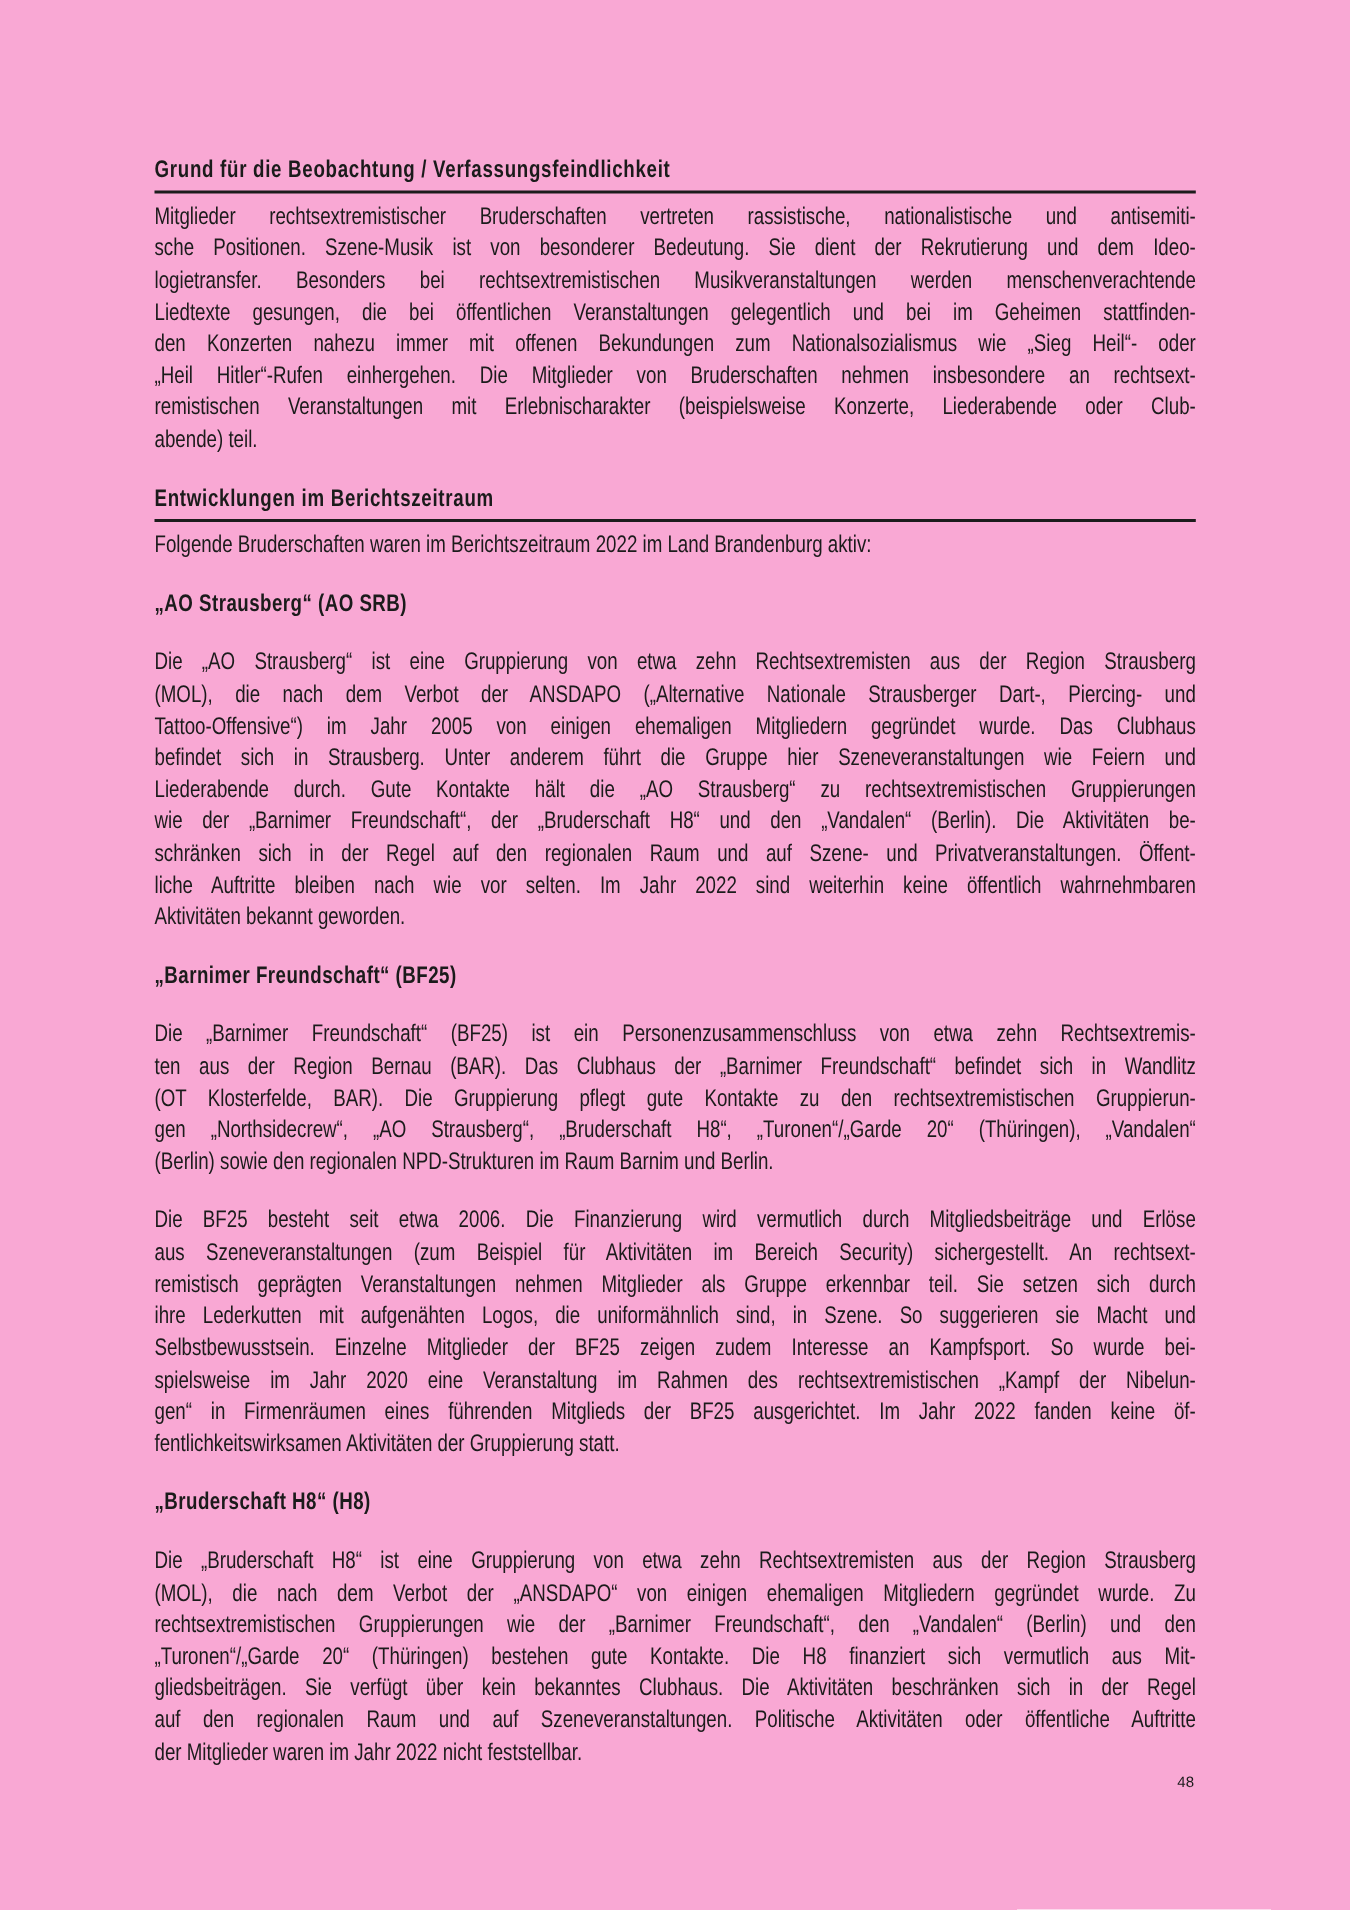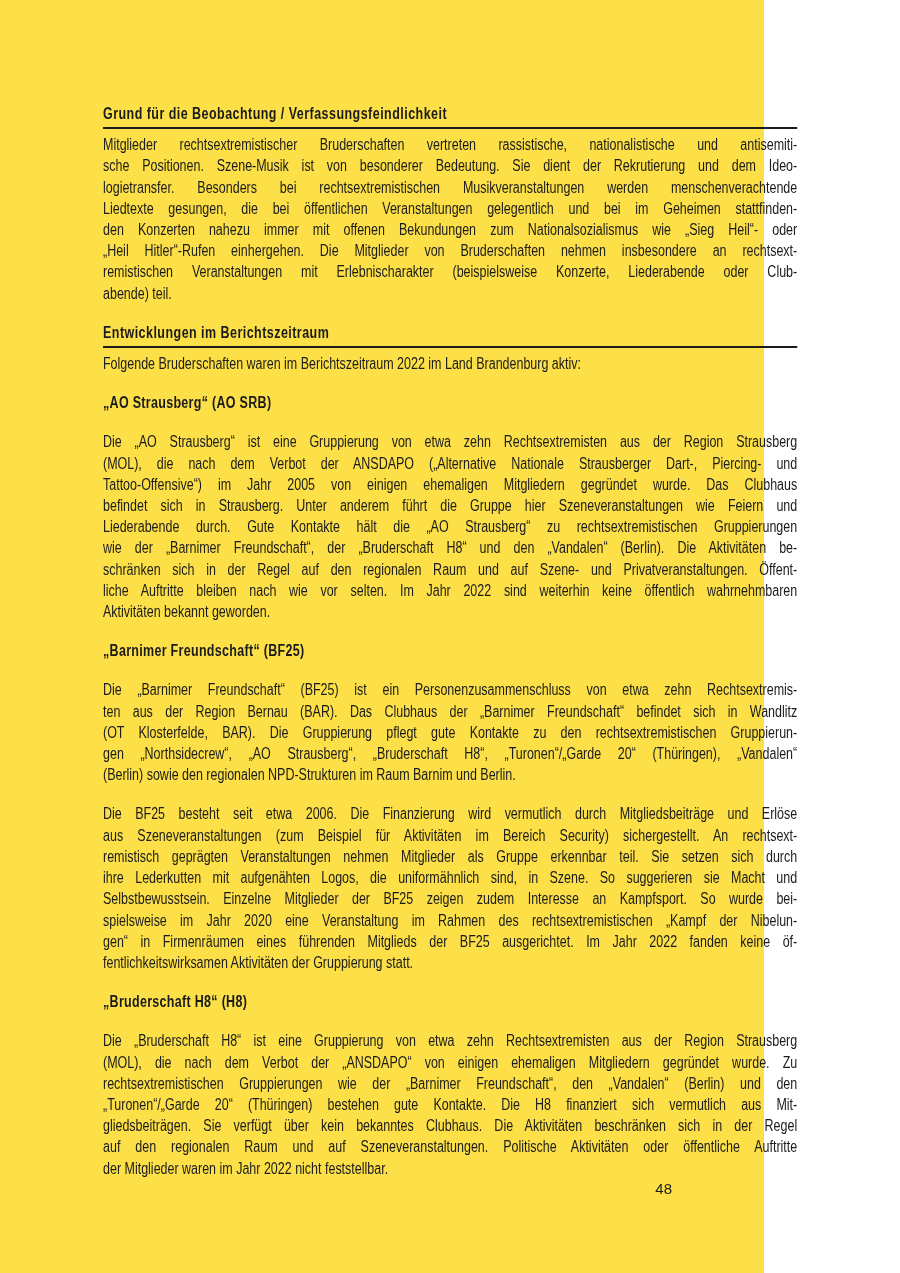--- a/index.html
+++ b/index.html
@@ -7,23 +7,23 @@
     padding: 0;
     width: 900px;
     height: 1273px;
     background: #ffffff;
     overflow: hidden;
     font-family: "Liberation Sans", "DejaVu Sans", sans-serif;
     color: #1b1b1b;
   }
   .page {
     position: relative;
-    width: 764px;
+    width: 900px;
     height: 1273px;
-    background: #fde047;
+    background: #f9a8d4;
   }
   
   .content {
     position: absolute;
     left: 103px;
     top: 103px;
     width: 890px;
     transform: scaleX(0.78);
     transform-origin: 0 0;
     font-size: 16px;
@@ -53,22 +53,22 @@
     text-align-last: justify;
     white-space: normal;
   }
   .para .jline:last-child {
     text-align-last: left;
   }
   .single { margin: 0; }
   .pagenum {
     position: absolute;
     top: 1179px;
-    right: 92px;
-    font-size: 15px;
+    right: 104px;
+    font-size: 10px;
     line-height: 20px;
     color: #1b1b1b;
   }
 </style>
 </head>
 <body>
 
 <div class="page">
   <div class="content">
 

